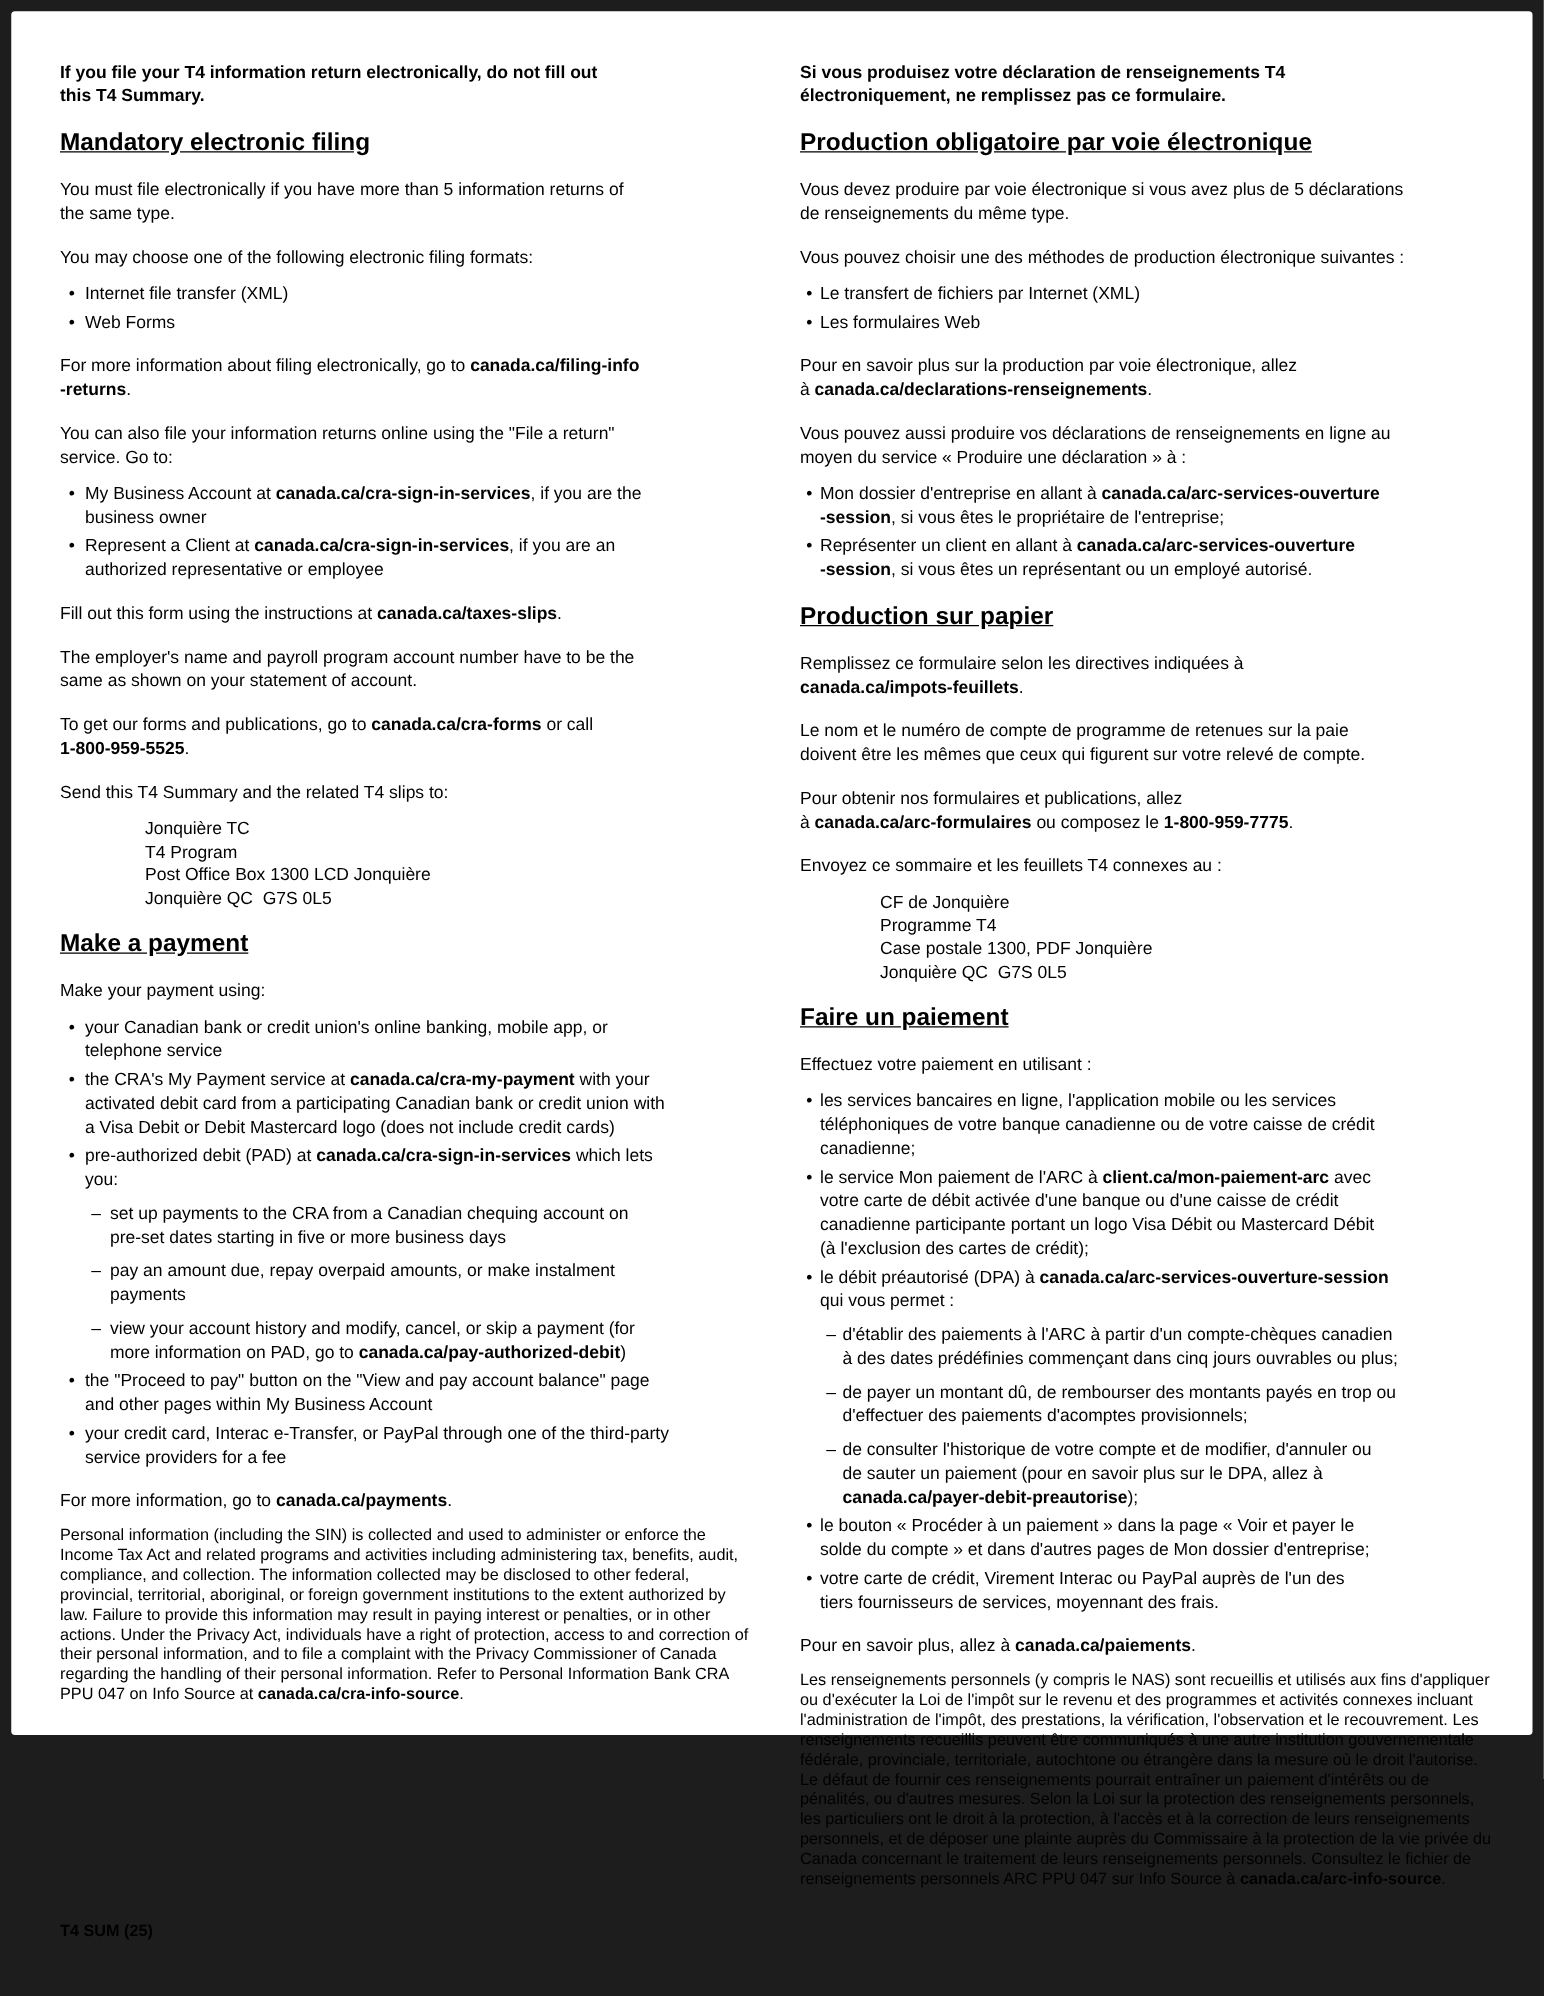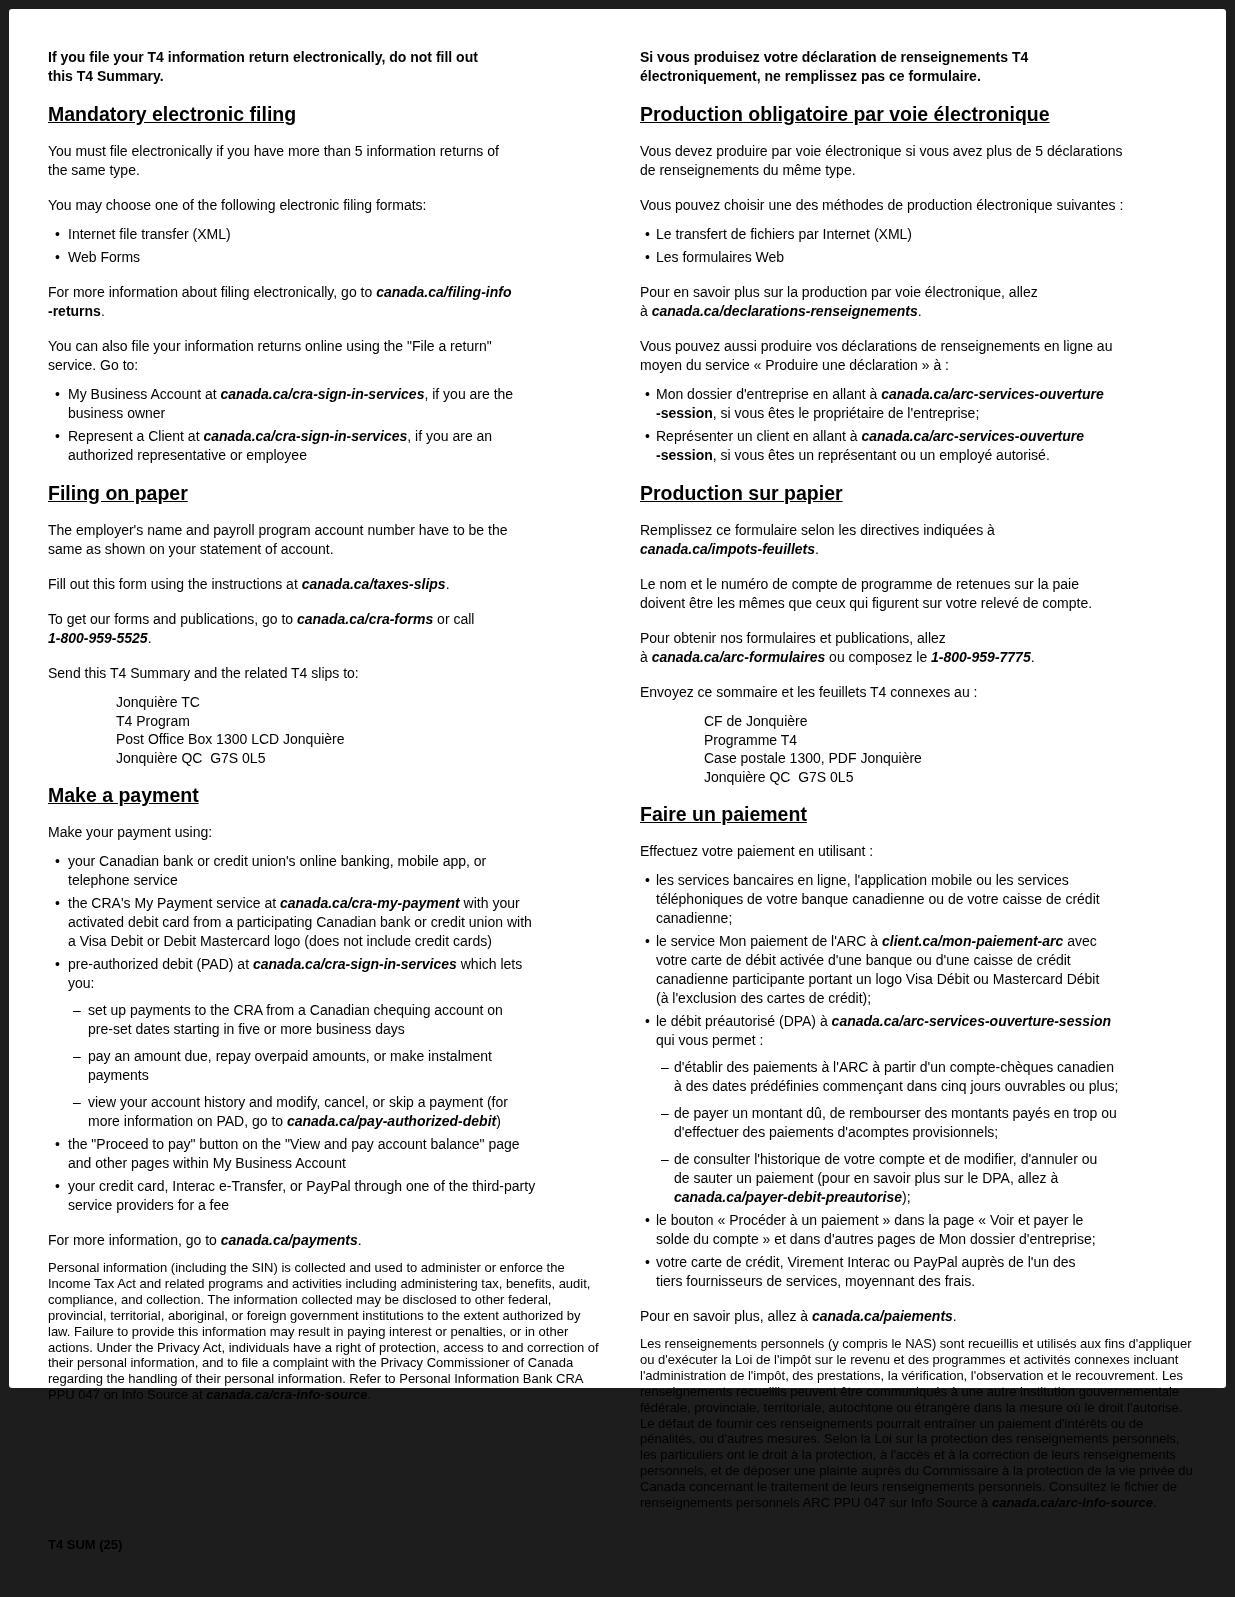--- a/index.html
+++ b/index.html
@@ -39,21 +39,21 @@
   .s-marker { flex: 0 0 auto; }
   .en .s-marker { margin-left: 5px; width: 15px; }
   .fr .s-marker { margin-left: 5px; width: 13px; }
   .sub-body { flex: 1 1 auto; min-width: 0; }
   .address { margin: 5px 3px 10px; }
   .en .address { margin-left: 68px; }
   .fr .address { margin-left: 64px; }
   .address-line { line-height: 18.5px; }
   .fineprint { font-size: 13px; line-height: 15.9px; margin: 3px 0 0; }
   .bold { font-weight: 700; }
-  .nowrap { white-space: nowrap; font-style: italic; }
+  .nowrap { white-space: nowrap; }
   .footer {
     position: absolute; left: 39px; top: 1528px;
     font-size: 13px; line-height: 16px; font-weight: bold;
   }
 </style>
 </head>
 <body>
 
 <div class="page">
   <div class="columns" id="columns-root">
@@ -77,23 +77,22 @@
         <ul class="bullets">
           <li>
             <span class="b-marker">•</span>
             <div class="li-body"><span>My Business Account at </span><span class="bold nowrap">canada.ca/cra-sign-in-services</span><span>, if you are the</span><br><span>business owner</span></div>
           </li>
           <li>
             <span class="b-marker">•</span>
             <div class="li-body"><span>Represent a Client at </span><span class="bold nowrap">canada.ca/cra-sign-in-services</span><span>, if you are an</span><br><span>authorized representative or employee</span></div>
           </li>
         </ul>
-        <div class="heading">Filing on paper</div>
+        <p class="para"><span>Fill out this form using the instructions at </span><span class="bold nowrap">canada.ca/taxes-slips</span><span>.</span></p>
         <p class="para"><span>The employer's name and payroll program account number have to be the</span><br><span>same as shown on your statement of account.</span></p>
-        <p class="para"><span>Fill out this form using the instructions at </span><span class="bold nowrap">canada.ca/taxes-slips</span><span>.</span></p>
         <p class="para"><span>To get our forms and publications, go to </span><span class="bold nowrap">canada.ca/cra-forms</span><span> or call</span><br><span class="bold nowrap">1-800-959-5525</span><span>.</span></p>
         <p class="para"><span>Send this T4 Summary and the related T4 slips to:</span></p>
         <div class="address">
           <div class="address-line">Jonquière TC</div>
           <div class="address-line">T4 Program</div>
           <div class="address-line">Post Office Box 1300 LCD Jonquière</div>
           <div class="address-line">Jonquière QC&nbsp; G7S 0L5</div>
         </div>
         <div class="heading">Make a payment</div>
         <p class="para"><span>Make your payment using:</span></p>

